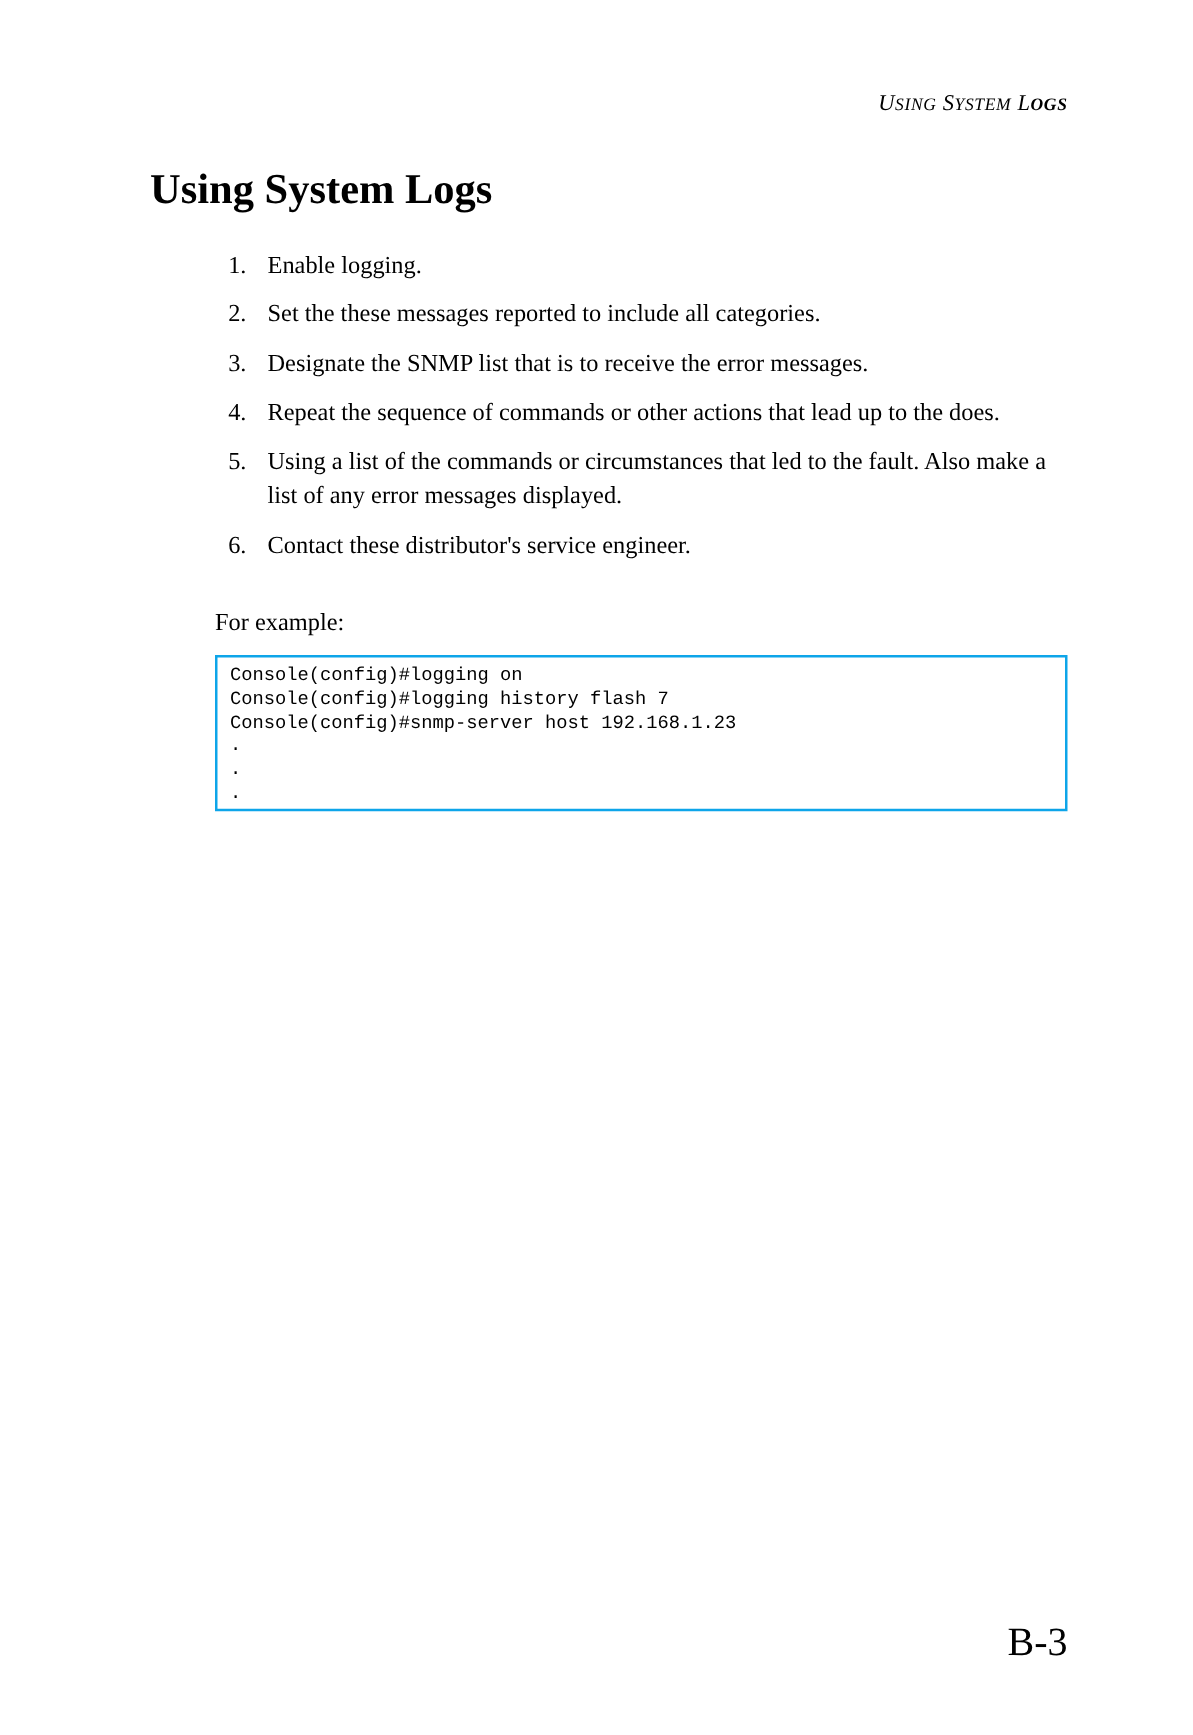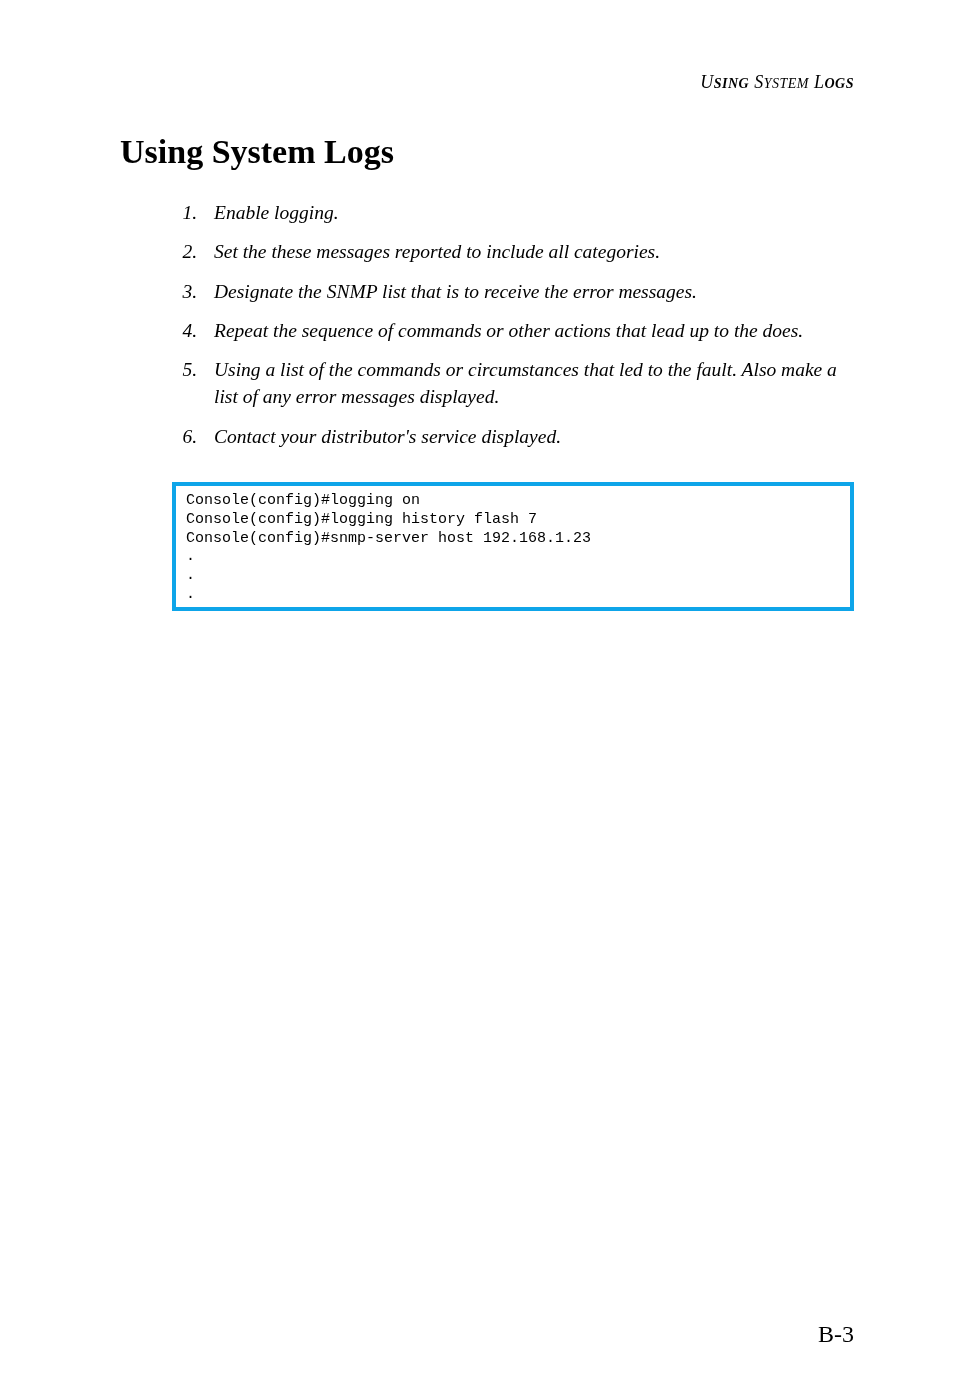--- a/index.html
+++ b/index.html
@@ -37,71 +37,71 @@
   .intro {
     font-size: 19.5px;
     line-height: 1.45;
     margin: 0 0 22px 52px;
   }
   ol.steps {
     font-size: 19.5px;
     line-height: 1.4;
     margin: 0 0 20px 52px;
     padding-left: 30px;
-    font-style: italic;
   }
   ol.steps li {
     padding-left: 12px;
     margin-bottom: 12px;
   }
   .for-example {
     font-size: 19.5px;
     margin: 6px 0 14px 52px;
   }
   .code-block {
     margin-left: 52px;
-    border: 4px solid #0ea5e9;
+    border: 2px solid #0ea5e9;
     padding: 6px 10px 2px 10px;
     font-family: "Courier New", monospace;
     font-size: 15px;
     line-height: 1.25;
     white-space: pre;
   }
   .code-block .dots {
     line-height: 0.5;
     letter-spacing: 0;
   }
   .page-number {
     position: absolute;
-    bottom: 40px;
+    bottom: 56px;
     right: 100px;
-    font-size: 24px;
+    font-size: 32px;
     font-family: Georgia, serif;
   }
 </style>
 </head>
 <body>
 
 <div class="page">
   <div class="running-header">
-    <span>U<span style="font-size:14px;font-weight:bold;">SING</span> S<span style="font-size:14px;font-family:Liberation Serif, serif;">YSTEM</span> L<span style="font-size:14px;font-weight:bold;">OGS</span></span>
+    <span>U<span style="font-size:14px;">SING</span> S<span style="font-size:14px;font-family:Liberation Serif, serif;">YSTEM</span> L<span style="font-size:14px;font-weight:bold;">OGS</span></span>
   </div>
 
   <h1 class="title">Using System Logs</h1>
 
 
   <ol class="steps">
     <li>Enable logging.</li>
     <li>Set the these messages reported to include all categories.</li>
     <li>Designate the SNMP list that is to receive the error messages.</li>
     <li>Repeat the sequence of commands or other actions that lead up to the does.</li>
     <li>Using a list of the commands or circumstances that led to the fault. Also make a list of any error messages displayed.</li>
-    <li>Contact your distributor's service displayed.</li>
+    <li>Contact these distributor's service engineer.</li>
   </ol>
 
+  <p class="for-example">For example:</p>
 
   <div class="code-block"><span>Console(config)#logging on</span>
 <span>Console(config)#logging history flash 7</span>
 <span>Console(config)#snmp-server host 192.168.1.23</span>
 <span class="dots">.
 .
 .</span></div>
 
   <div class="page-number">B-3</div>
 </div>

